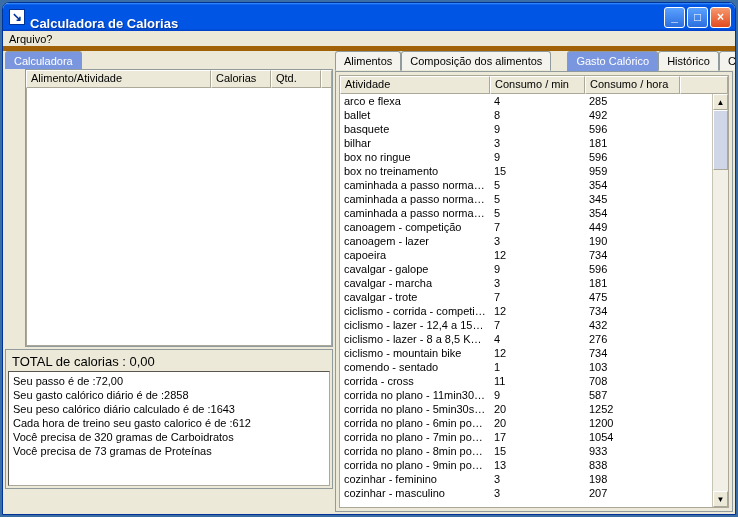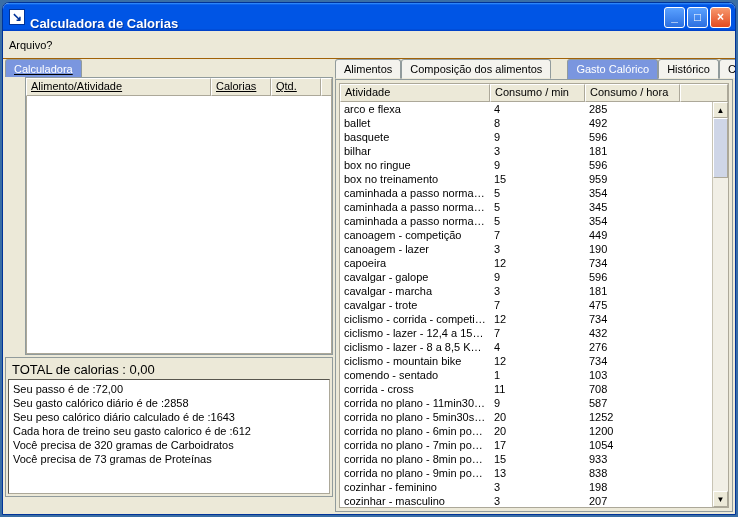--- a/index.html
+++ b/index.html
@@ -51,45 +51,44 @@
     border-radius: 3px;
     display:flex; align-items:center; justify-content:center;
     font-family: Arial, sans-serif;
     font-weight:bold;
     color:#fff;
     font-size:12px;
   }
   .tbtn-min, .tbtn-max { background: linear-gradient(to bottom,#5aa1ff,#2b6fe0); }
   .tbtn-close { background: linear-gradient(to bottom,#f7996e,#e24a1f); }
   .menubar {
-    height: 28px;
+    height: 20px;
     background: #ece9d8;
     display:flex;
     align-items:center;
     padding: 0 6px;
     gap: 0;
-    border-bottom: 1px solid #a16207;
+    border-bottom: 5px solid #a16207;
   }
   .menubar span { color:#000; }
   .content {
     flex:1;
     display:flex;
     padding: 0 2px 2px 2px;
     gap: 2px;
     min-height:0;
   }
   .left-col {
     width: 328px;
     display:flex;
     flex-direction:column;
     gap: 2px;
   }
   .tab-calc {
     background:#ece9d8;
-    text-decoration:underline;
   }
   .tabstrip {
     display:flex;
     height:18px;
   }
   .tabstrip .tab {
     border:1px solid #919b9c;
     border-bottom:none;
     border-radius:3px 3px 0 0;
     padding: 1px 8px;

